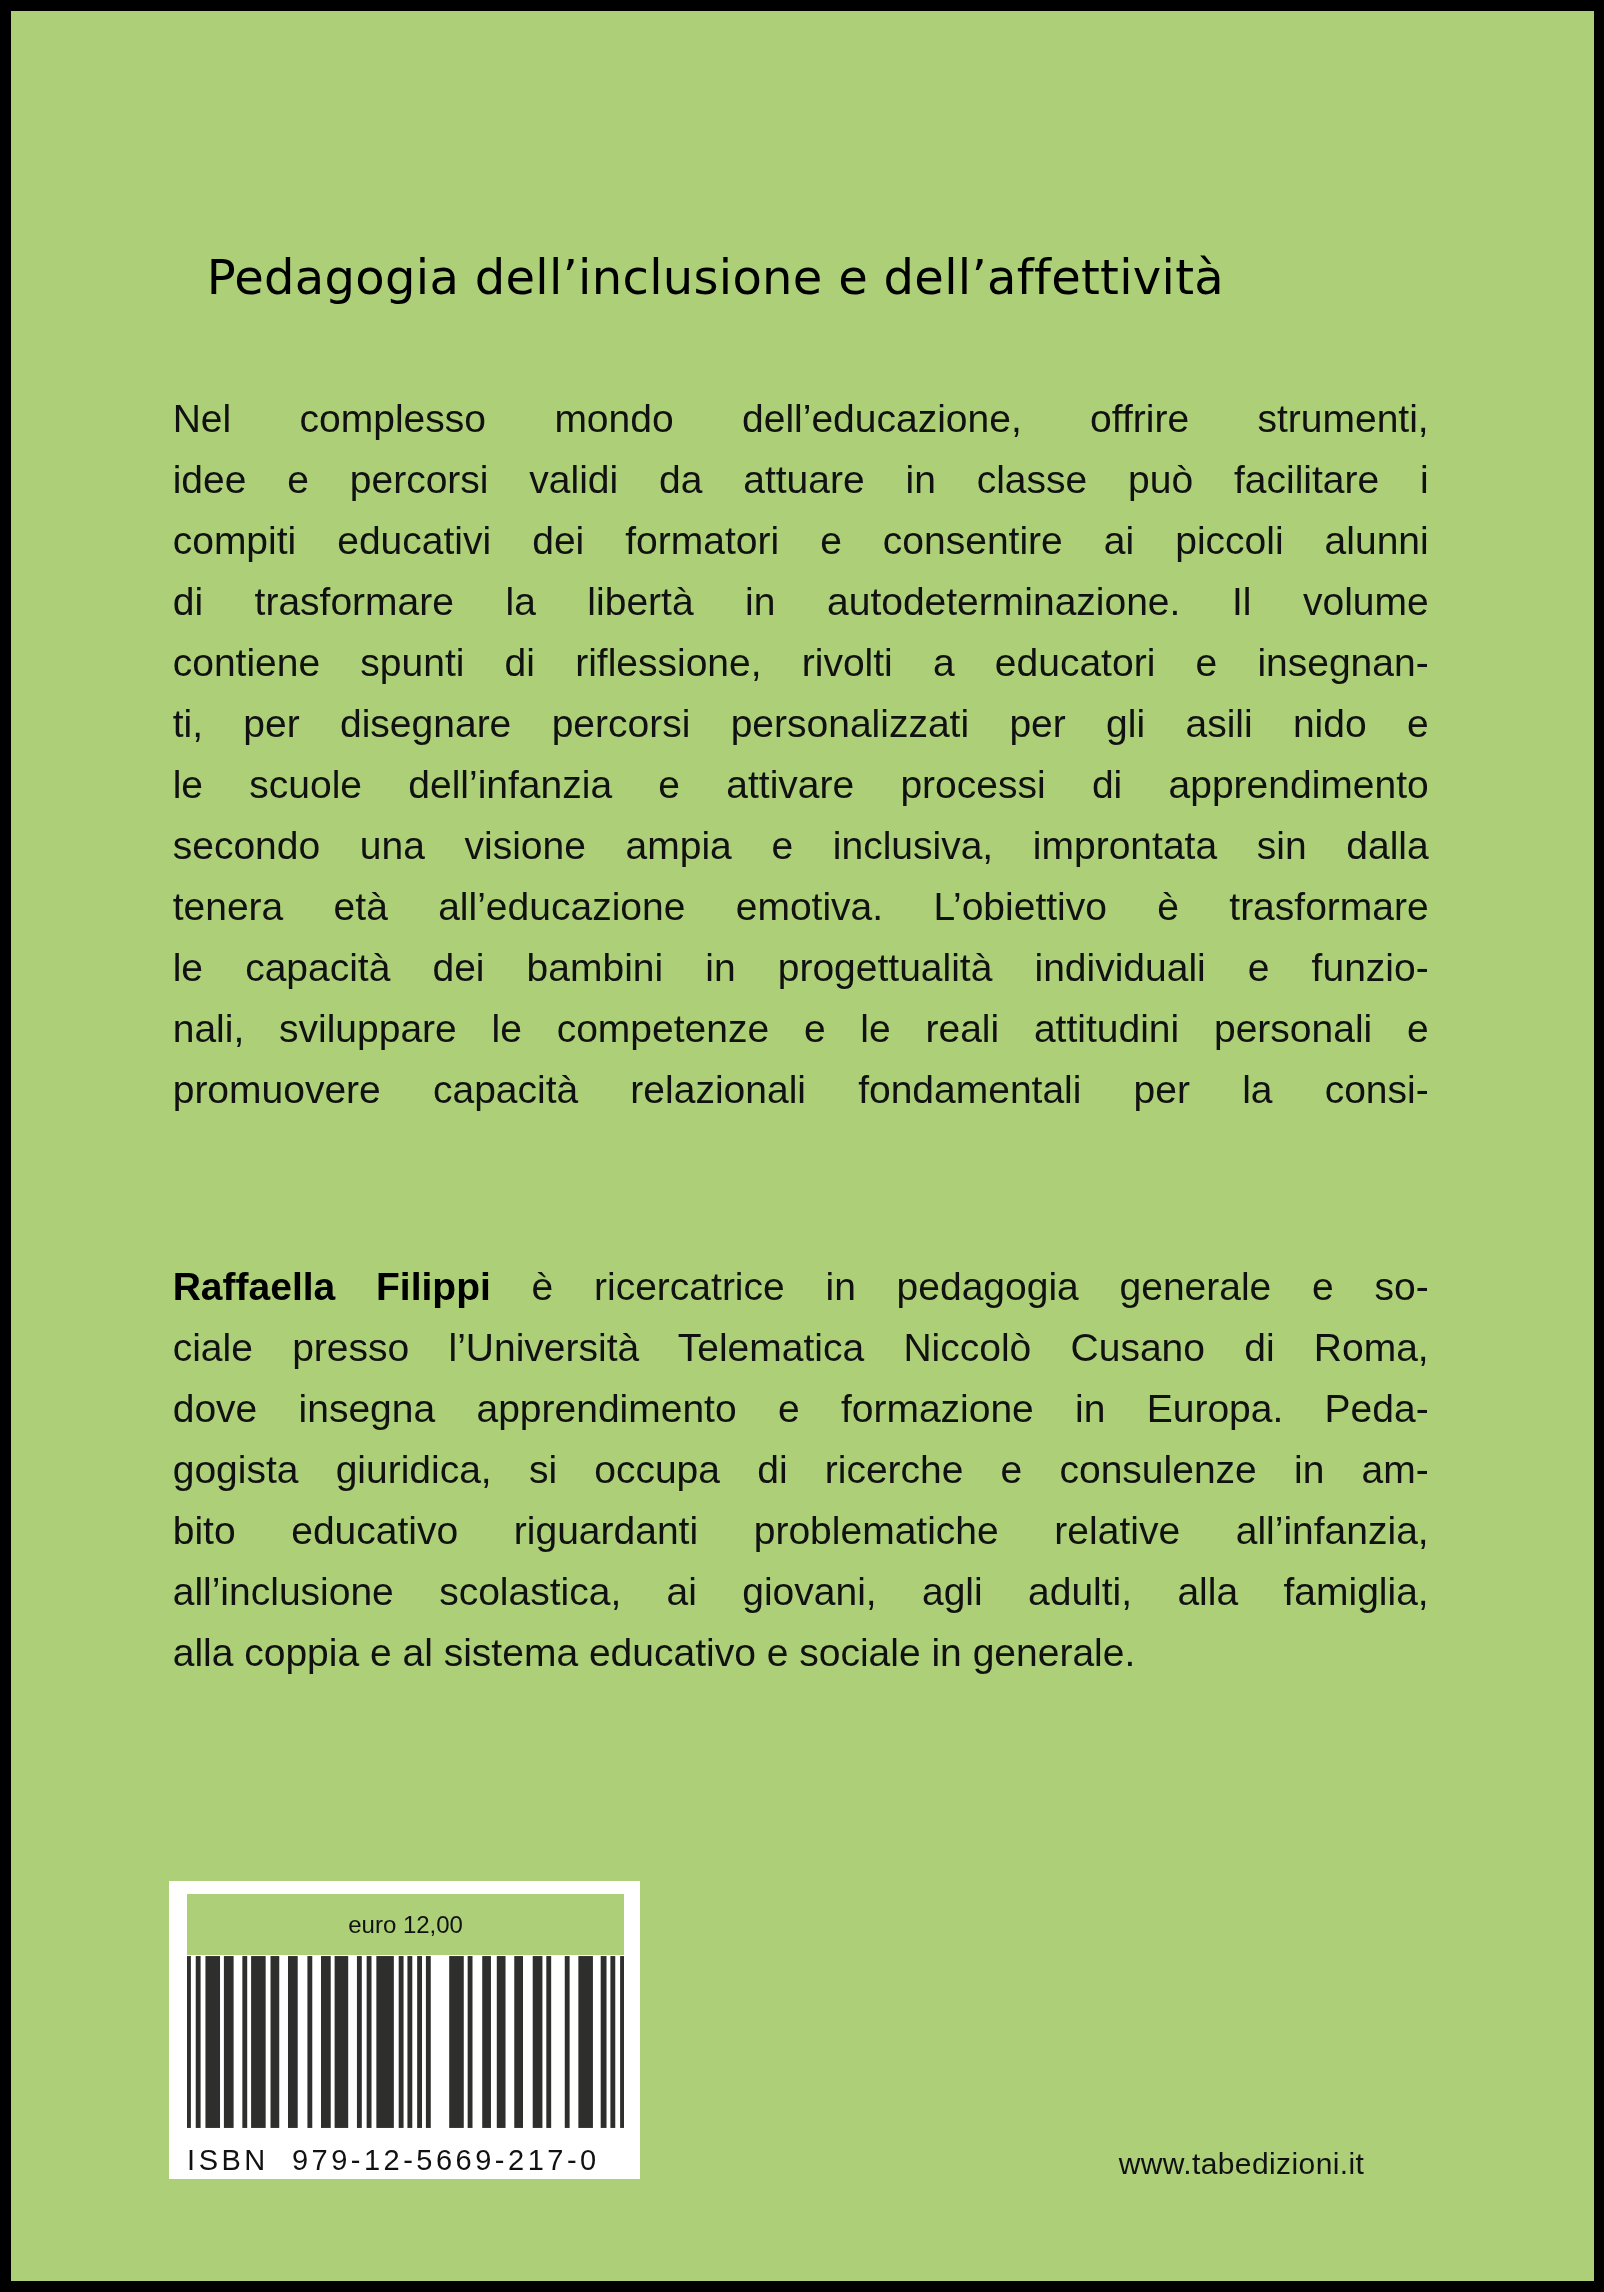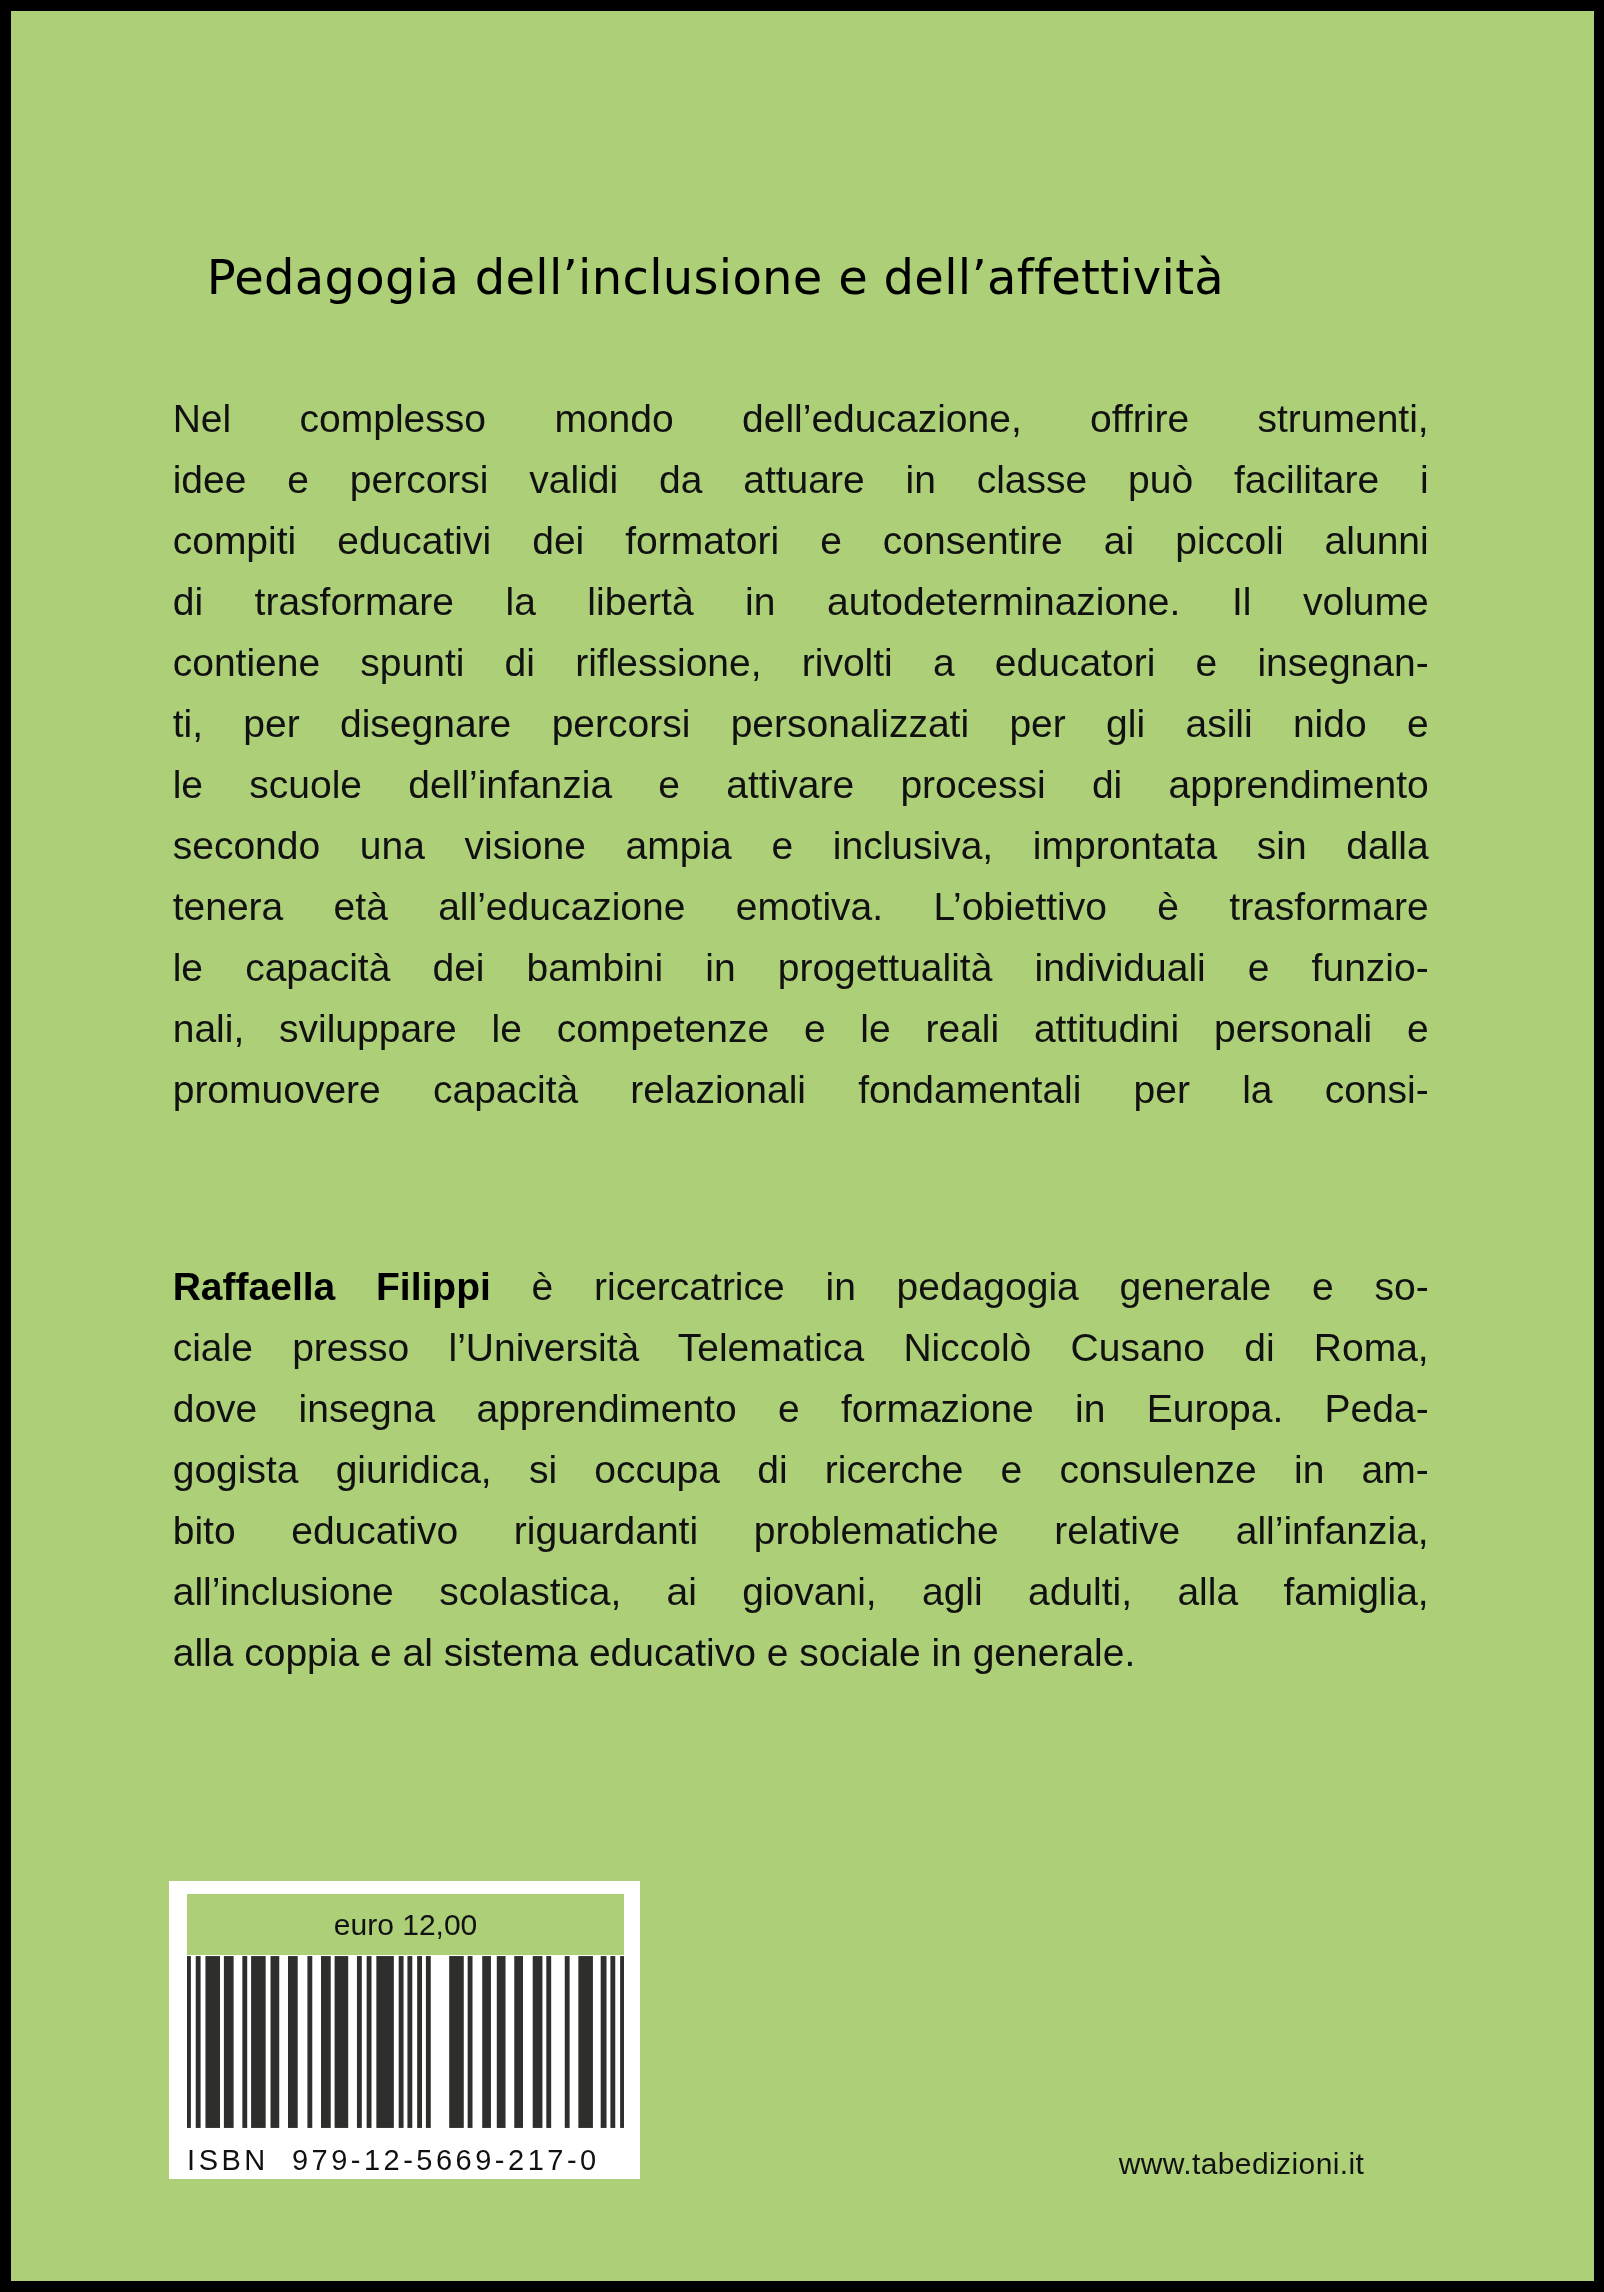--- a/index.html
+++ b/index.html
@@ -58,21 +58,21 @@
     left: 158px; top: 1870px;
     width: 471px; height: 298px;
     background: #ffffff;
   }
   .price-band {
     position: absolute;
     left: 18.4px; top: 13.6px;
     width: 437px; height: 61px;
     background: #accf78;
     font-family: "Liberation Sans", sans-serif;
-    font-size: 30px;
+    font-size: 24px;
     color: #111;
     text-align: center;
     line-height: 61px;
   }
   .bars {
     position: absolute;
     left: 18.4px; top: 75px;
     width: 437px; height: 172px;
   }
   .bars svg { display: block; }

